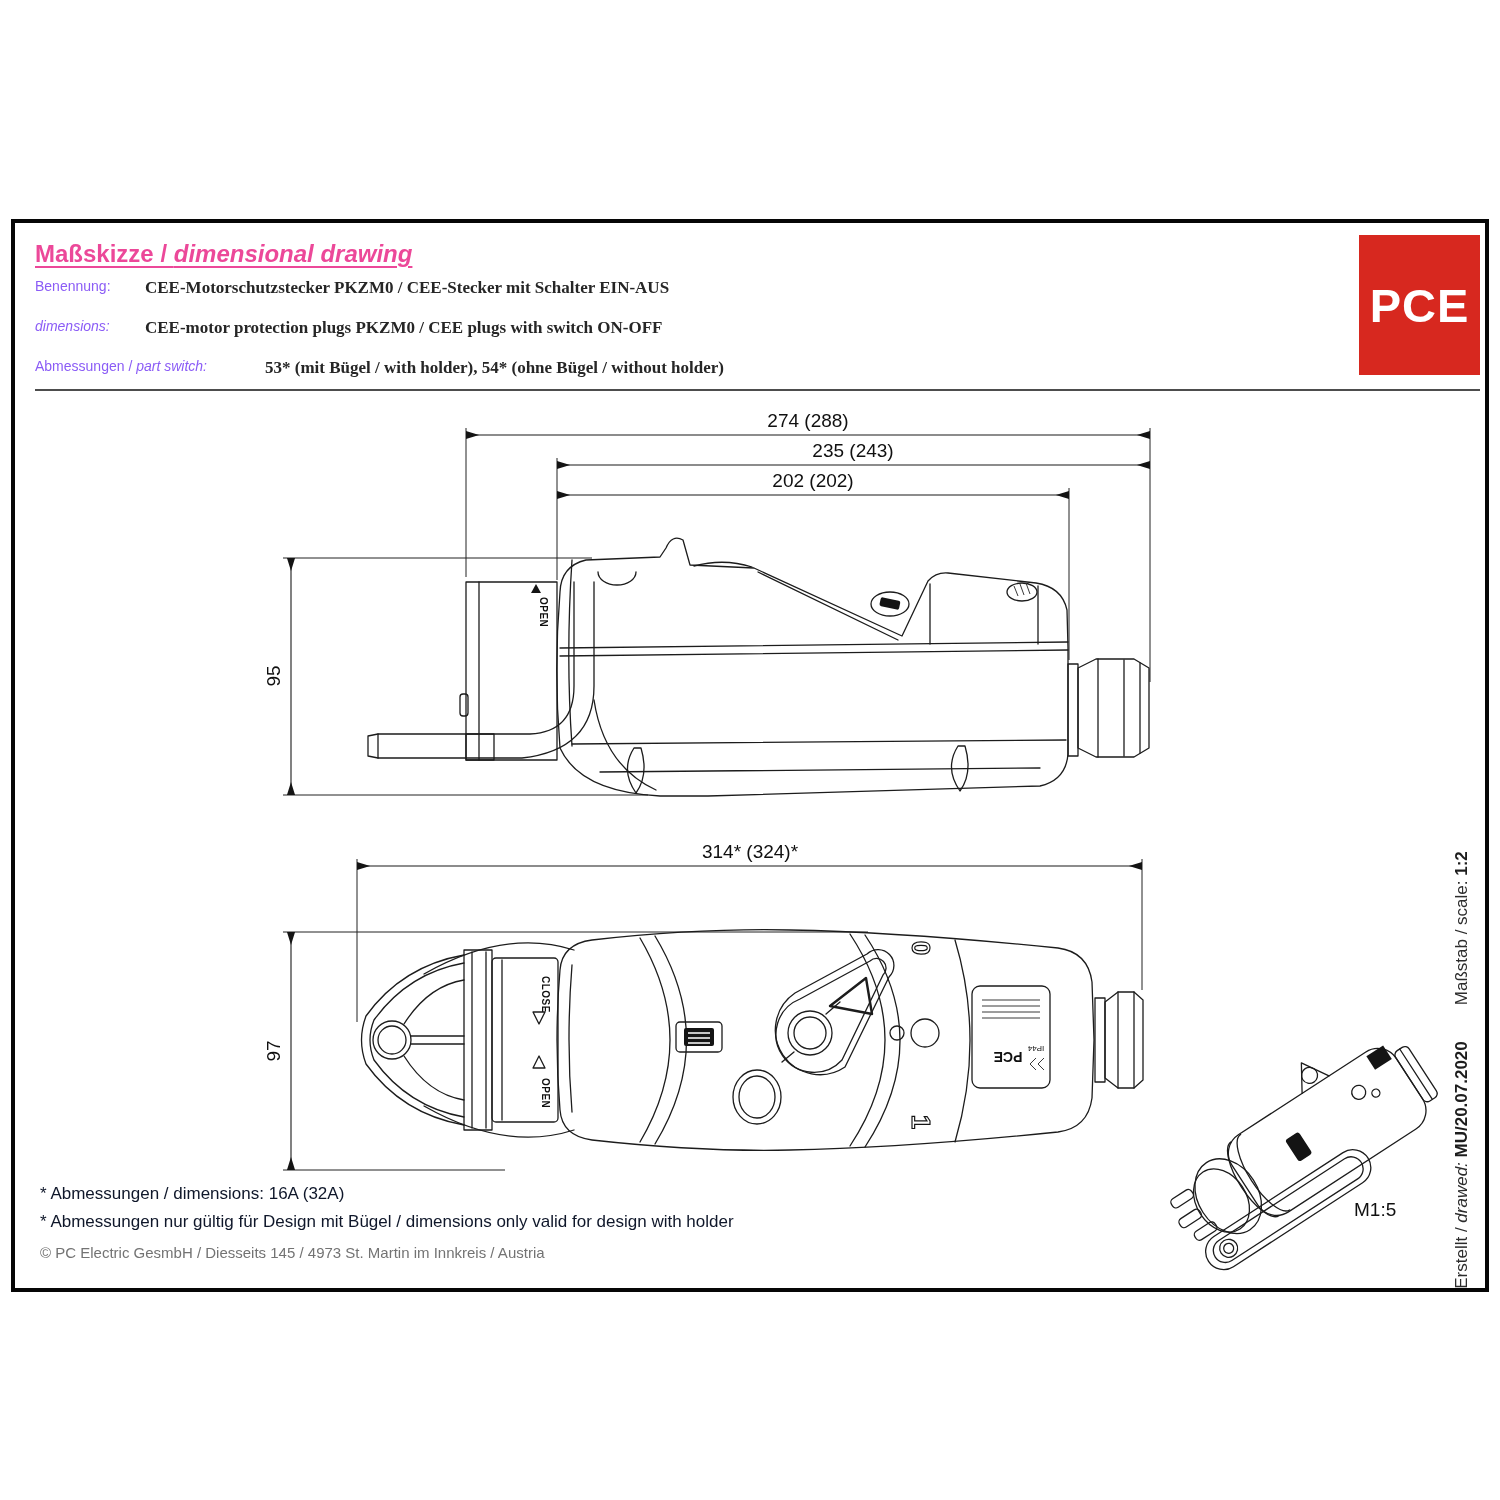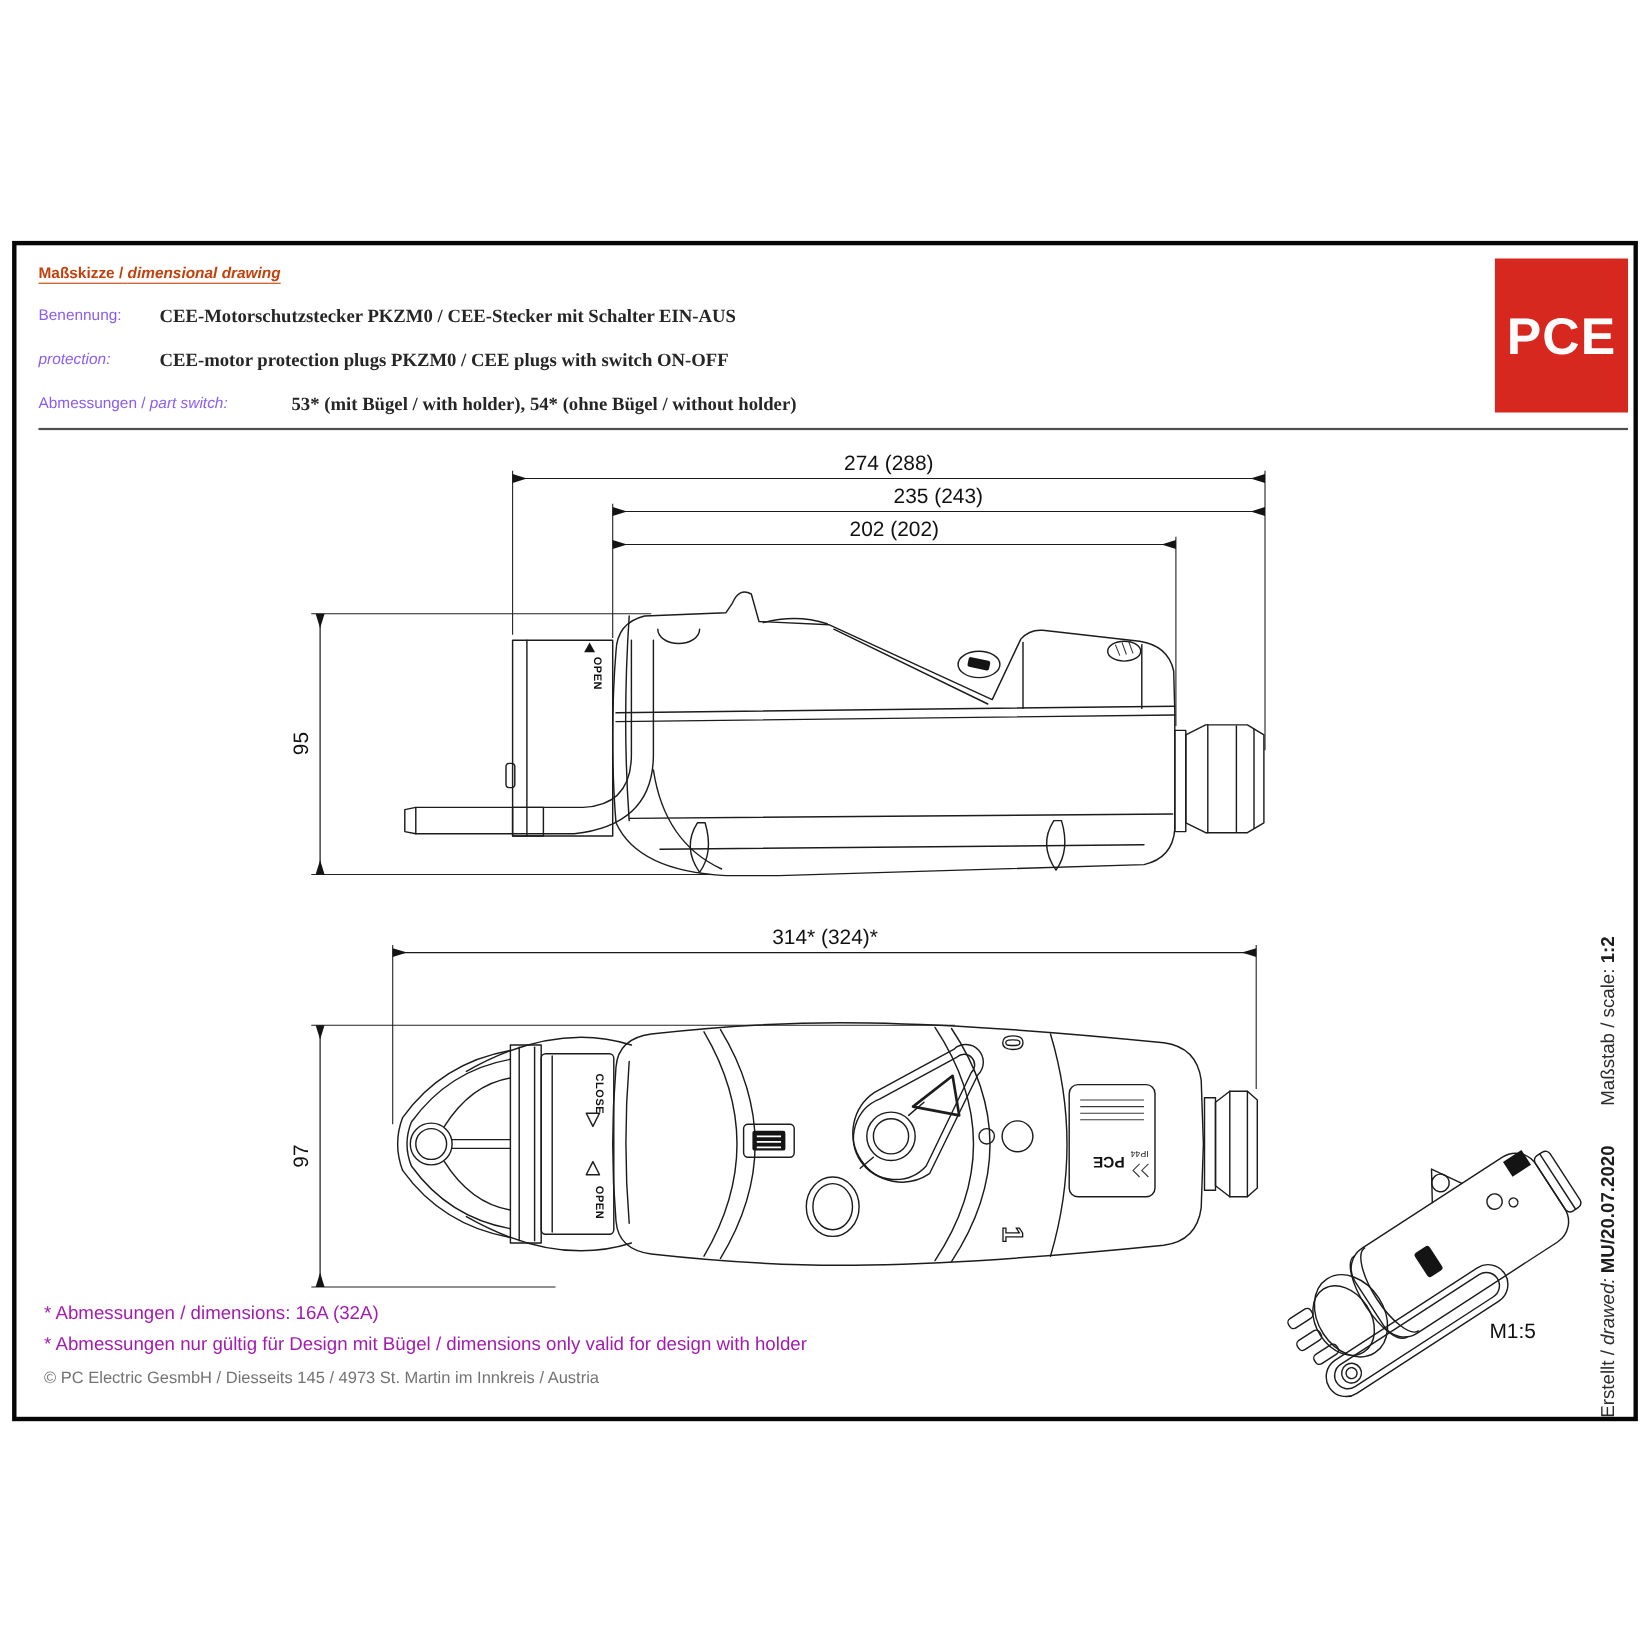--- a/index.html
+++ b/index.html
@@ -9,35 +9,35 @@
     -webkit-font-smoothing:antialiased;
   }
   .abs{position:absolute;}
   
   .sheet-border{
     left:11px;top:219px;width:1478px;height:1073px;
     border:4px solid #060606;box-sizing:border-box;background:#fff;
   }
   
   .title{
-    left:35px;top:240px;font-size:14px;font-weight:bold;color:#c2410c;
+    left:35px;top:240px;font-size:24px;font-weight:bold;color:#ec4899;
     text-decoration:underline;text-underline-offset:4px;
   }
   .title .it{font-style:italic;}
   .hdr-label{font-size:14px;color:#8b5cf6;}
   .hdr-value{font-size:17px;font-weight:bold;color:#262626;font-family:Liberation Serif, serif;}
   .it{font-style:italic;}
   .hdr-sep{left:35px;top:389px;width:1445px;height:2px;background:#4d4d4d;}
   .logo{
     left:1359px;top:235px;width:121px;height:140px;background:#d7281f;
     display:flex;align-items:center;justify-content:center;
   }
   .logo span{color:#ffffff;font-size:47px;font-weight:bold;letter-spacing:1px;}
   
-  .fn{font-size:17px;color:#a21caf;}
+  .fn{font-size:17px;color:#0f172a;}
   .copyright{font-size:15px;color:#737373;}
   
   .side-text{
     left:1462px;top:1070px;white-space:nowrap;font-size:17px;color:#2c2c2c;
     transform:translate(-50%,-50%) rotate(-90deg);
   }
   .side-text b{color:#1d1d1d;}
   .side-gap{display:inline-block;width:36px;}
   
   svg.draw{left:0;top:0;}
@@ -57,21 +57,21 @@
 </head>
 <body>
 
 <div class="abs sheet-border"></div>
 
 <div class="abs title">
   <span>Maßskizze / </span><span class="it">dimensional drawing</span>
 </div>
 <div class="abs hdr-label" style="left:35px;top:278px;">Benennung:</div>
 <div class="abs hdr-value" style="left:145px;top:278px;">CEE-Motorschutzstecker PKZM0 / CEE-Stecker mit Schalter EIN-AUS</div>
-<div class="abs hdr-label it" style="left:35px;top:318px;">protection:</div>
+<div class="abs hdr-label it" style="left:35px;top:318px;">dimensions:</div>
 <div class="abs hdr-value" style="left:145px;top:318px;">CEE-motor protection plugs PKZM0 / CEE plugs with switch ON-OFF</div>
 <div class="abs hdr-label" style="left:35px;top:358px;">
   <span>Abmessungen / </span><span class="it">part switch:</span>
 </div>
 <div class="abs hdr-value" style="left:265px;top:358px;">53* (mit Bügel / with holder), 54* (ohne Bügel / without holder)</div>
 <div class="abs hdr-sep"></div>
 <div class="abs logo">
   <span>PCE</span>
 </div>
 

